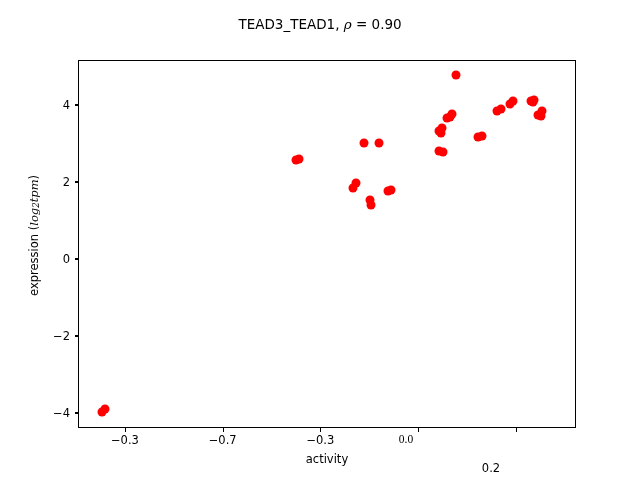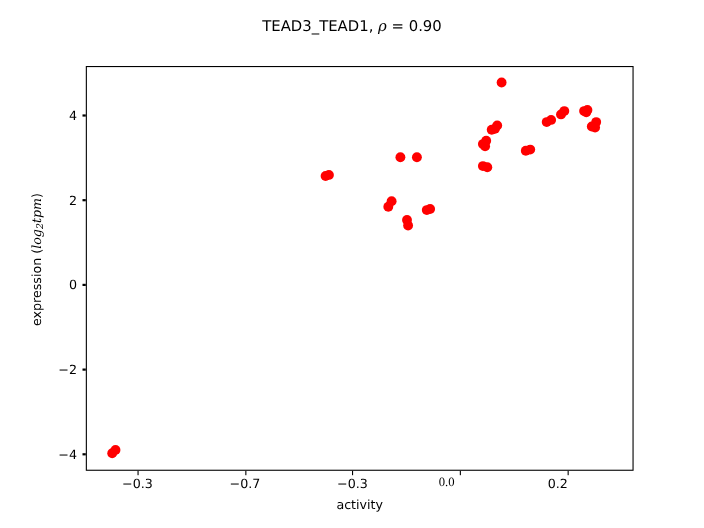--- a/index.html
+++ b/index.html
@@ -181,21 +181,21 @@
   <div id="x-ticks-group">
       <div class="xtick-mark" style="left: 124.92px;"></div>
       <div class="xtick-label" style="left: 124.92px;">−0.3</div>
       <div class="xtick-mark" style="left: 222.66px;"></div>
       <div class="xtick-label" style="left: 222.66px;">−0.7</div>
       <div class="xtick-mark" style="left: 320.4px;"></div>
       <div class="xtick-label" style="left: 320.4px;">−0.3</div>
       <div class="xtick-mark" style="left: 418.15px;"></div>
       <div class="xtick-label" style="left: 406px; font-family: Liberation Serif, serif;">0.0</div>
       <div class="xtick-mark" style="left: 515.89px;"></div>
-      <div class="xtick-label" style="left: 507px;">0.2</div>
+      <div class="xtick-label" style="left: 491px; margin-top: 28px;">0.2</div>
     </div>
   <div id="y-ticks-group">
       <div class="ytick-mark" style="top: 104.49px;"></div>
       <div class="ytick-label" style="top: 105.04px;">4</div>
       <div class="ytick-mark" style="top: 181.48px;"></div>
       <div class="ytick-label" style="top: 182.03px;">2</div>
       <div class="ytick-mark" style="top: 258.46px;"></div>
       <div class="ytick-label" style="top: 259.01px;">0</div>
       <div class="ytick-mark" style="top: 335.45px;"></div>
       <div class="ytick-label" style="top: 336px;">−2</div>

